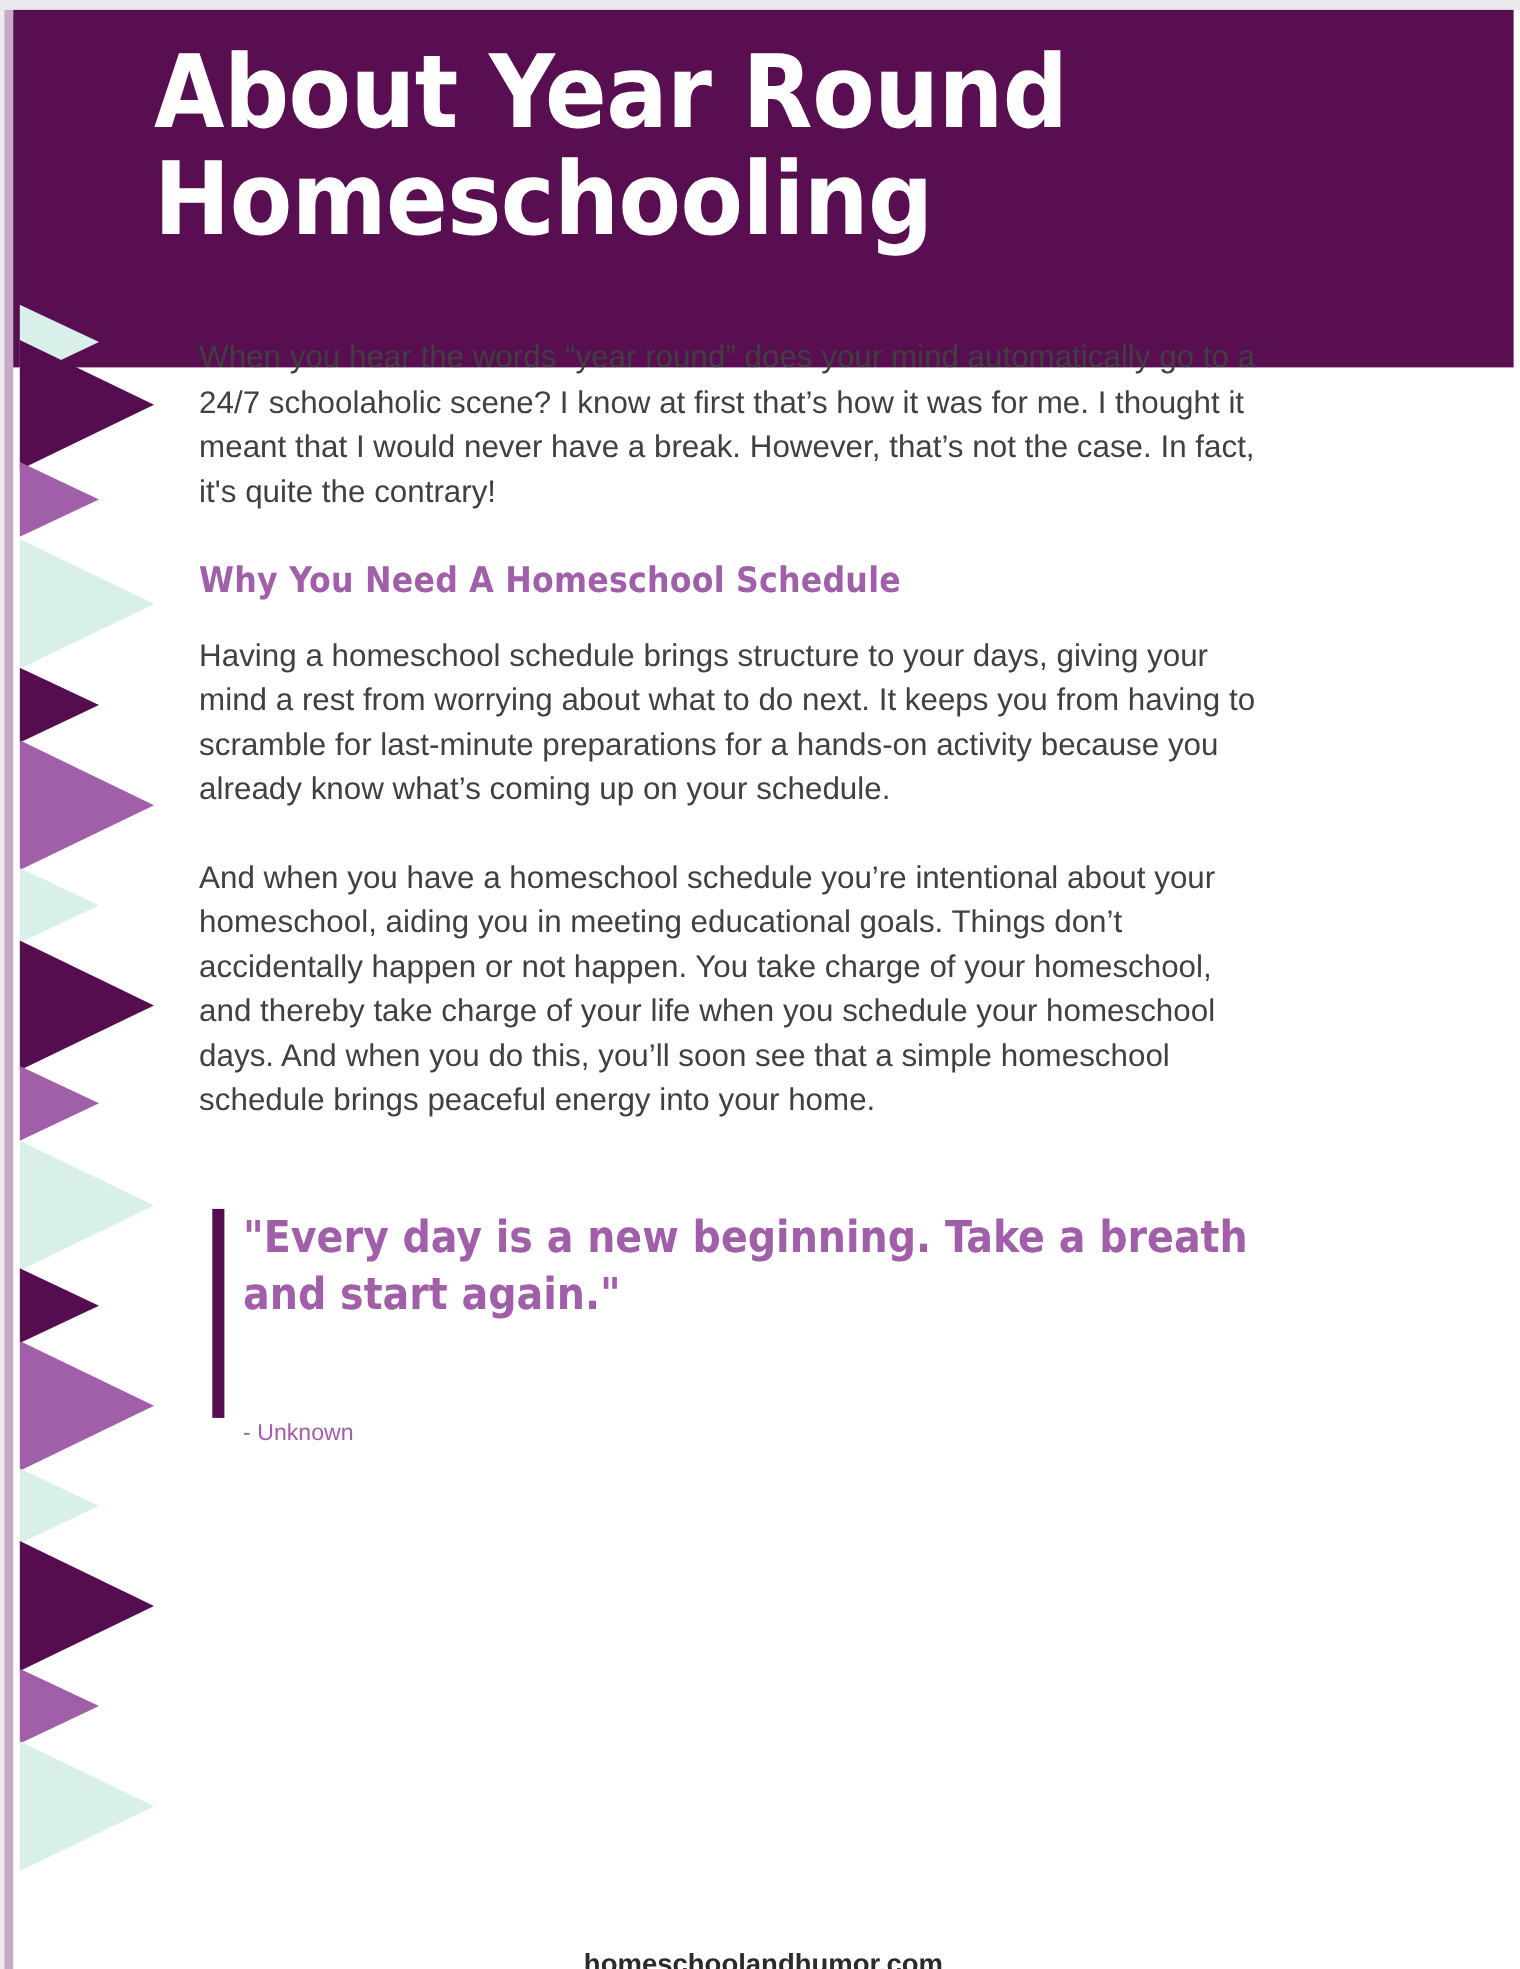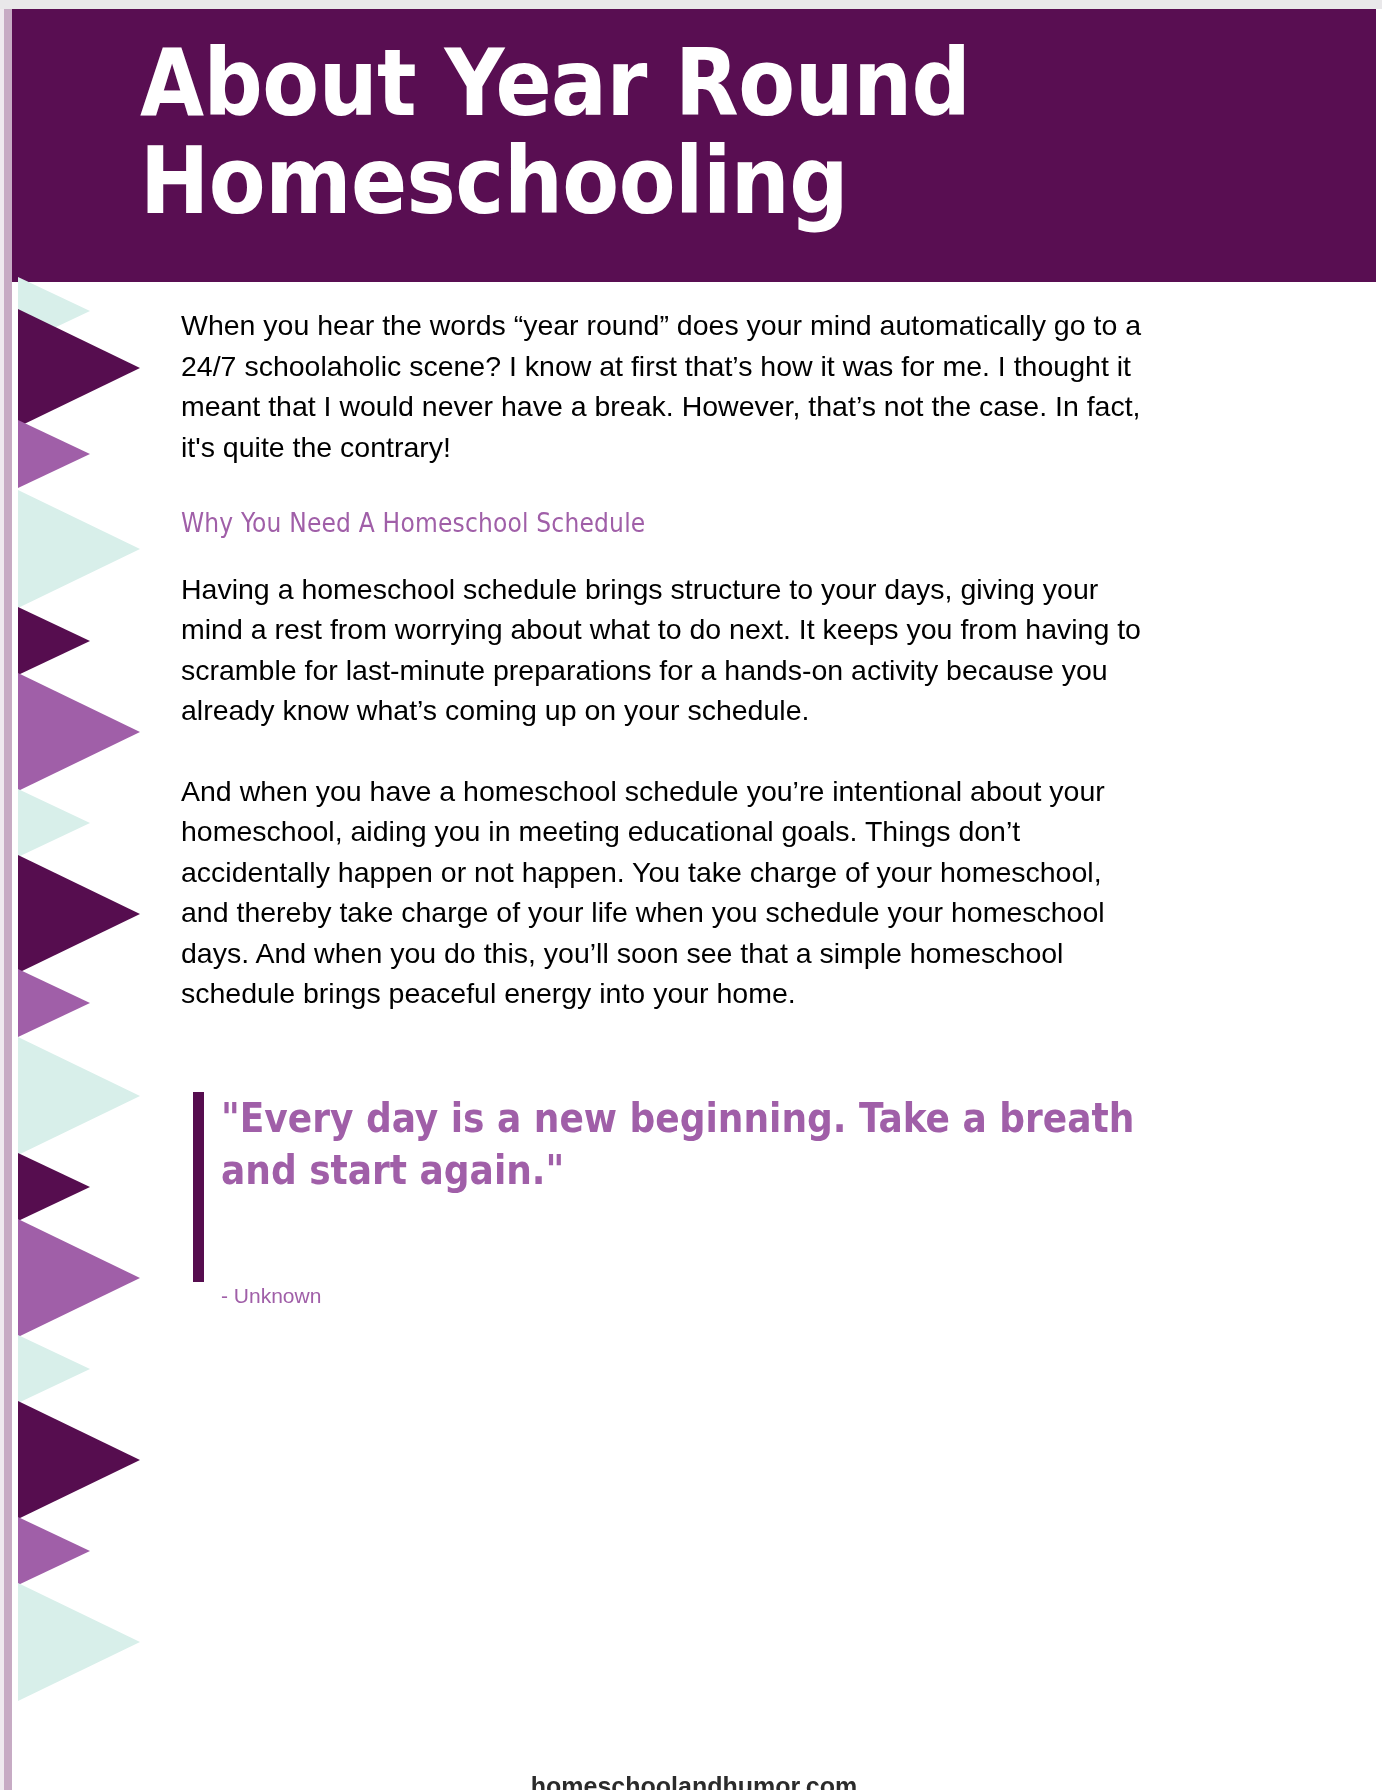--- a/index.html
+++ b/index.html
@@ -41,21 +41,21 @@
   .sheet {
     position: absolute;
     left: 12px; top: 9px;
     width: 1364px; height: 1781px;
     background: #ffffff;
   }
   
   .banner {
     position: absolute;
     left: 12px; top: 9px;
-    width: 1364px; height: 273px;
+    width: 1364px; height: 325px;
     background: #590e52;
     box-sizing: border-box;
     padding: 26px 56px 0 128px;
   }
   .banner-title {
     color: #ffffff;
     font-family: "Liberation Sans Narrow", "DejaVu Sans Condensed", "Liberation Sans", sans-serif;
     font-size: 92px;
     font-weight: 700;
     line-height: 1.07;
@@ -77,33 +77,33 @@
     border-bottom-color: transparent !important;
     border-right-color: transparent !important;
   }
   
   .content {
     position: absolute;
     left: 181px; top: 277px;
     width: 960px;
   }
   .para {
-    color: #000000;
+    color: #404040;
     font-size: 28.5px;
     line-height: 40.5px;
     margin: 0 0 40px 0;
     font-family: "Liberation Sans", sans-serif;
   }
   .para.p1 { margin-top: 28px; }
   .para b { font-weight: 400; }
   .section-heading {
     color: #a05fa8;
     font-family: "Liberation Sans Narrow", "DejaVu Sans Condensed", "Liberation Sans", sans-serif;
-    font-size: 26px;
-    font-weight: 400;
+    font-size: 32px;
+    font-weight: 700;
     line-height: 1.15;
     margin: 42px 0 30px 0;
     letter-spacing: 0.2px;
   }
   
   .quote-block {
     position: relative;
     margin: 78px 0 0 12px;
     padding-left: 28px;
     min-height: 190px;

